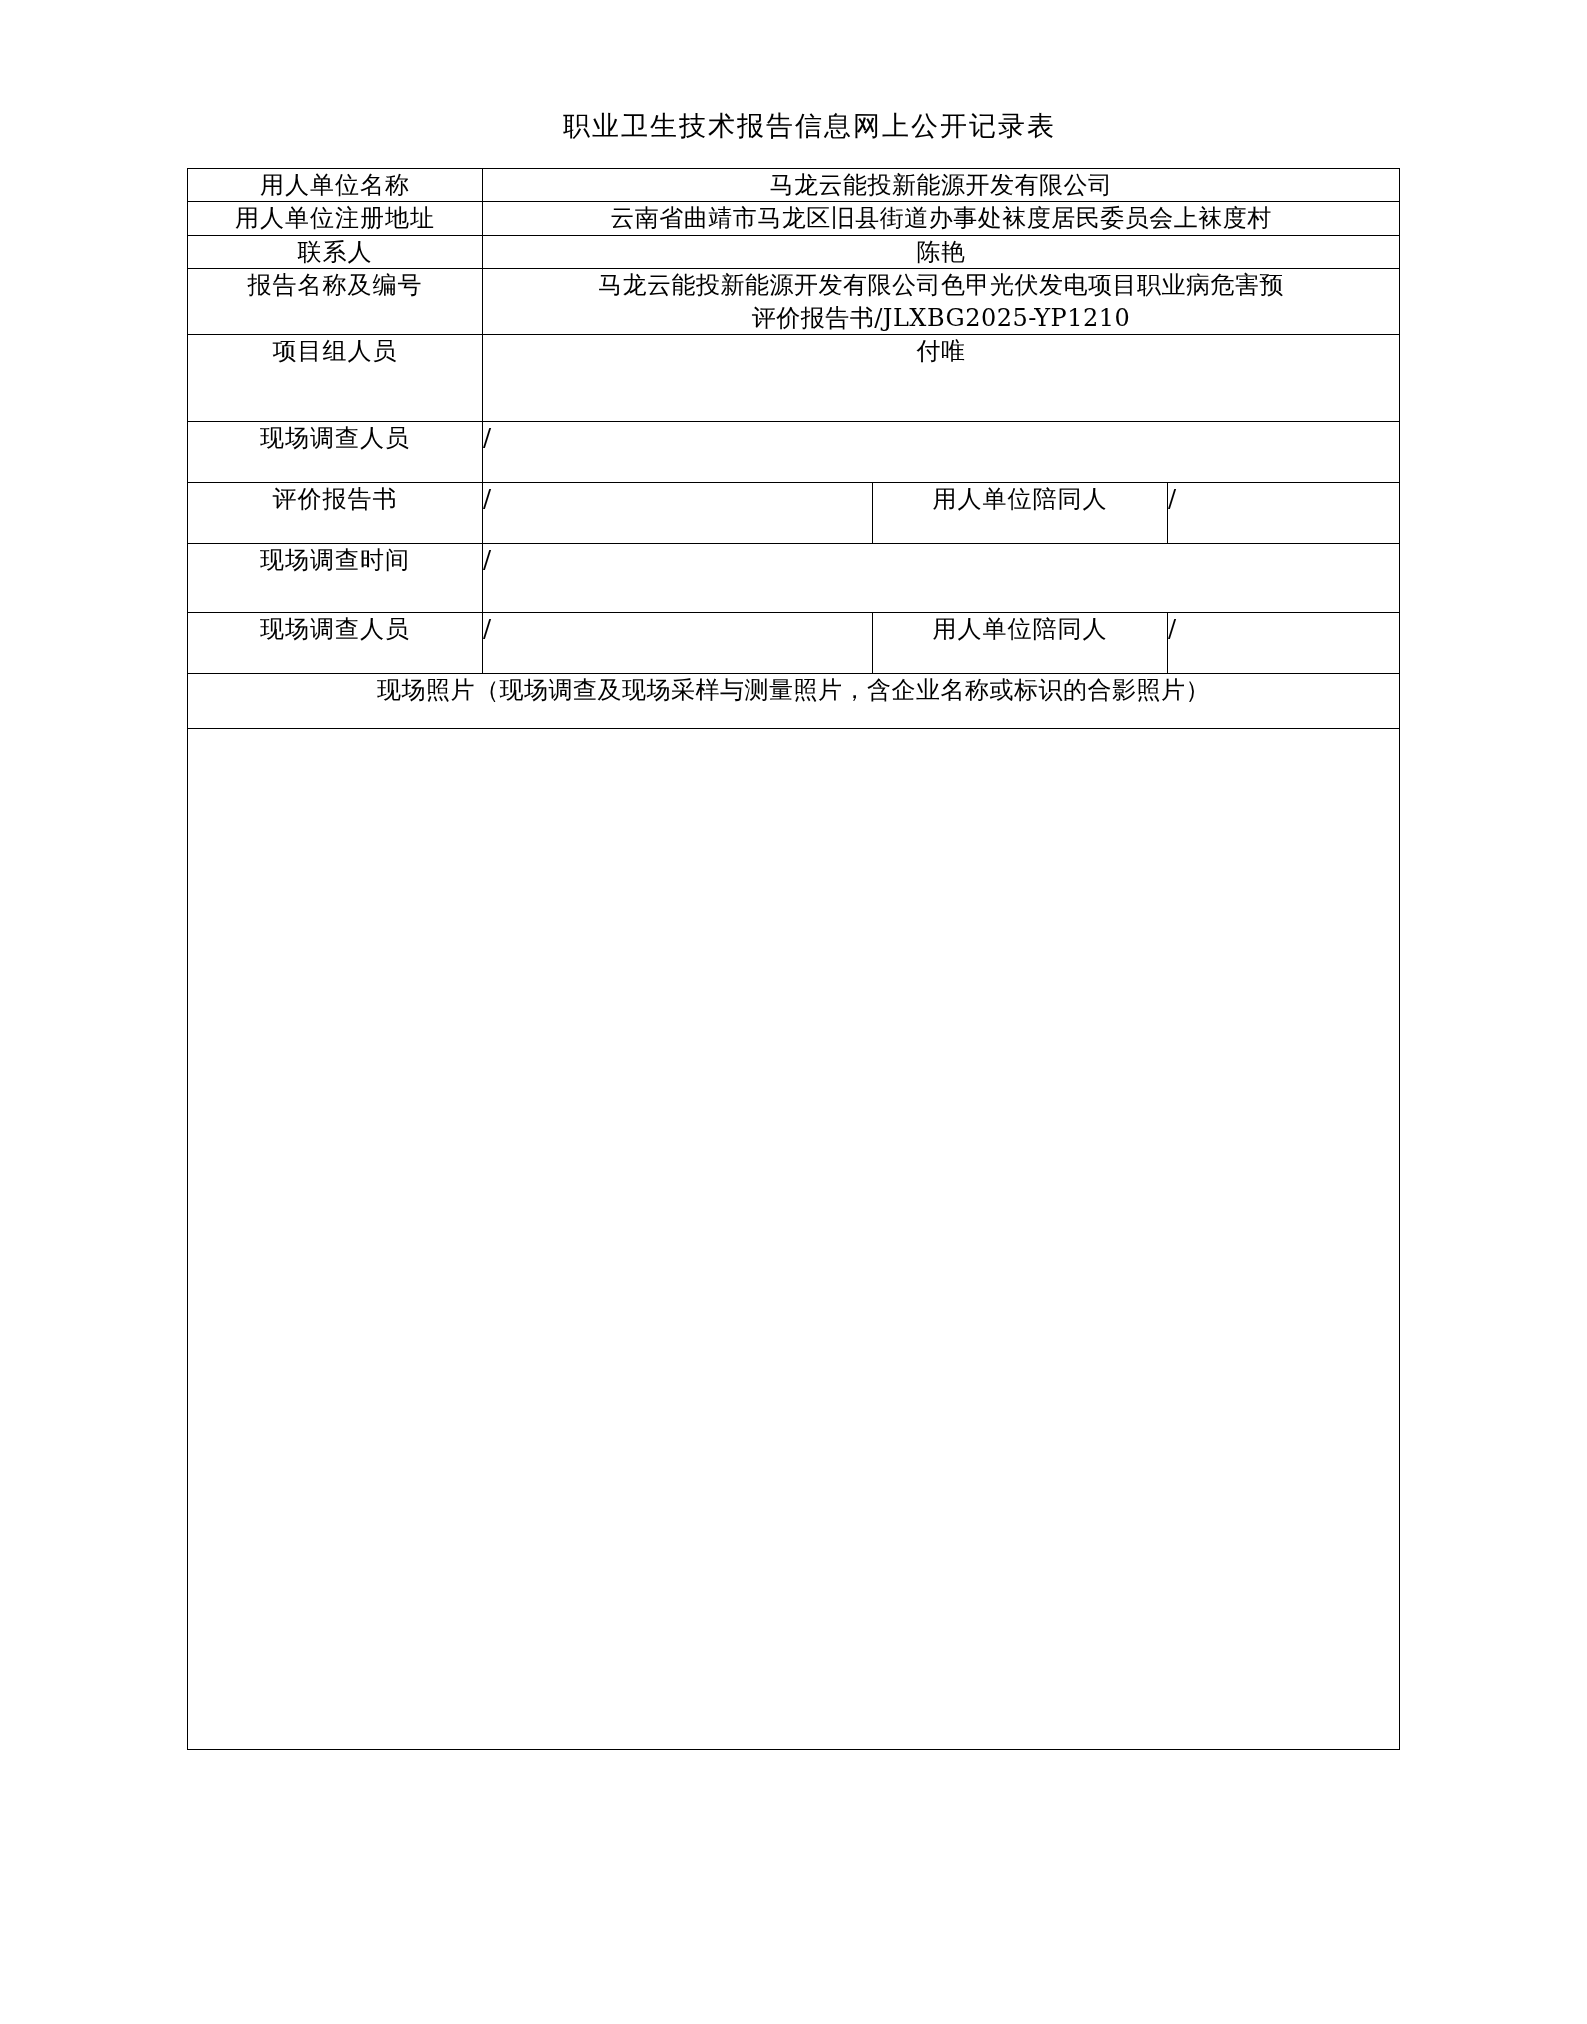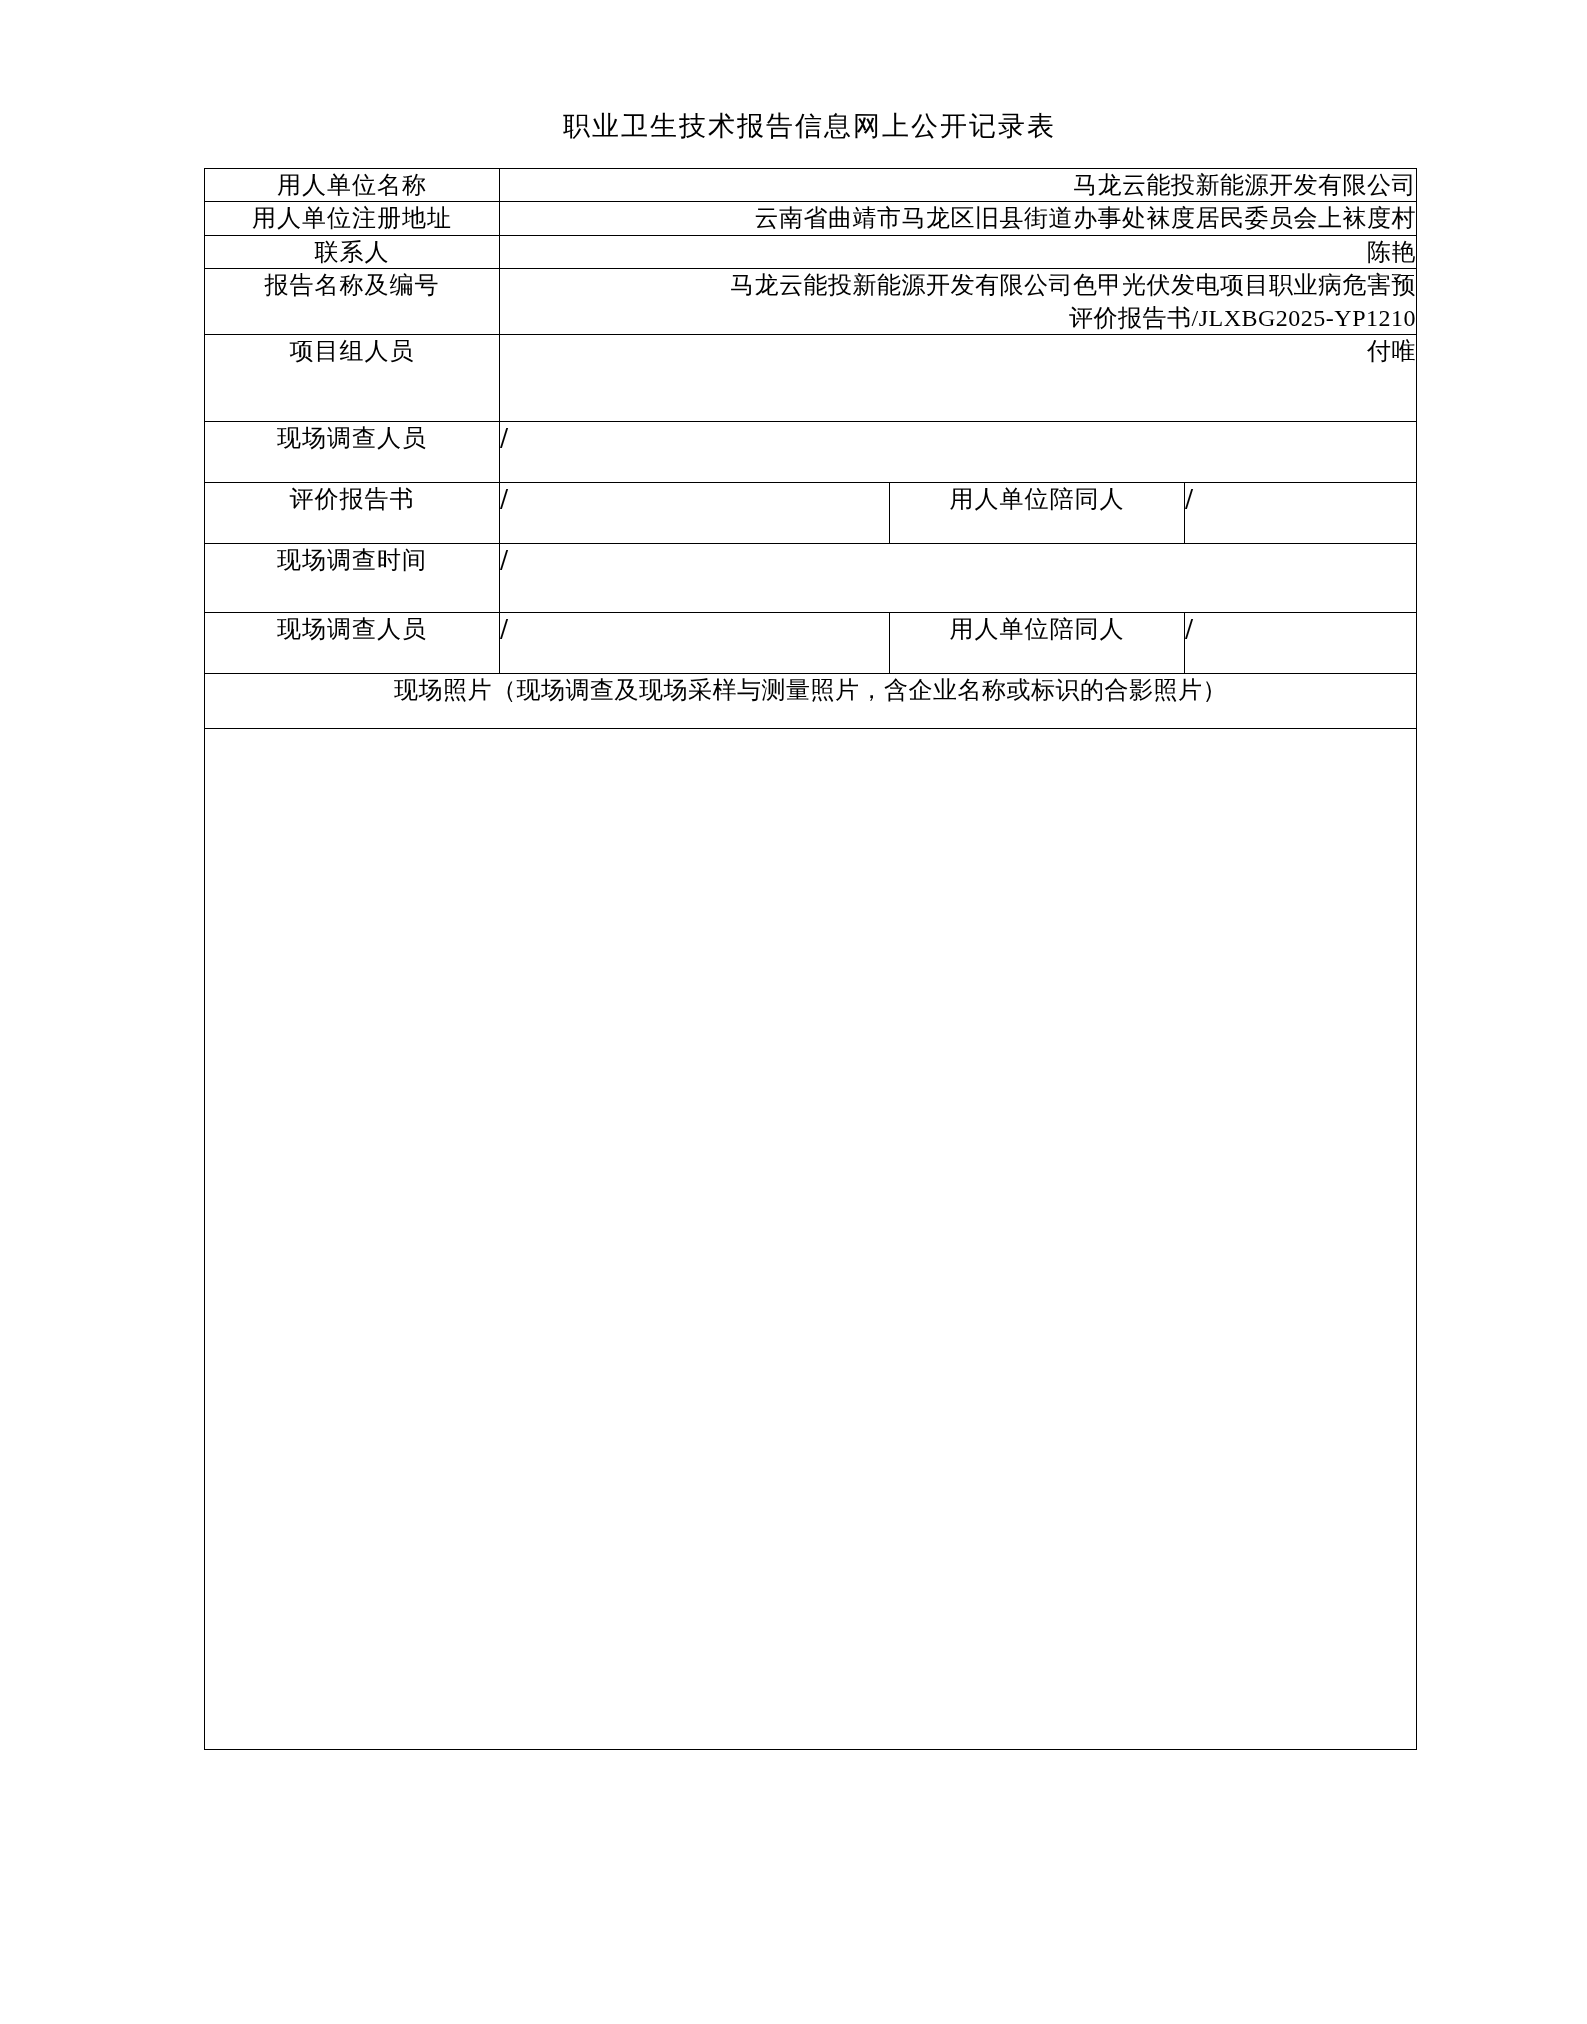--- a/index.html
+++ b/index.html
@@ -26,46 +26,45 @@
     left: 16px;
     top: 108px;
     width: 1587px;
     text-align: center;
     font-size: 27px;
     letter-spacing: 2px;
     font-family: "DejaVu Serif", "Liberation Serif", serif;
   }
   table.record {
     position: absolute;
-    left: 204px;
+    left: 187px;
     top: 168px;
     width: 1212px;
     border-collapse: collapse;
     table-layout: fixed;
   }
   table.record td {
     border: 1.5px solid #000000;
     padding: 0;
     vertical-align: top;
     font-size: 24px;
     line-height: 1.35;
   }
   td.label {
     text-align: center;
     vertical-align: middle;
     padding: 12px 6px;
     letter-spacing: 1px;
     white-space: nowrap;
   }
   td.value {
-    text-align: right;
+    text-align: center;
     vertical-align: top;
     padding: 10px 8px 10px 10px;
     letter-spacing: 0.5px;
-    font-family: Liberation Serif, serif;
   }
   td.value.mid {
     vertical-align: middle;
   }
   td.slash {
     text-align: left;
     vertical-align: top;
     padding: 10px 8px 10px 10px;
   }
   .two-line {

